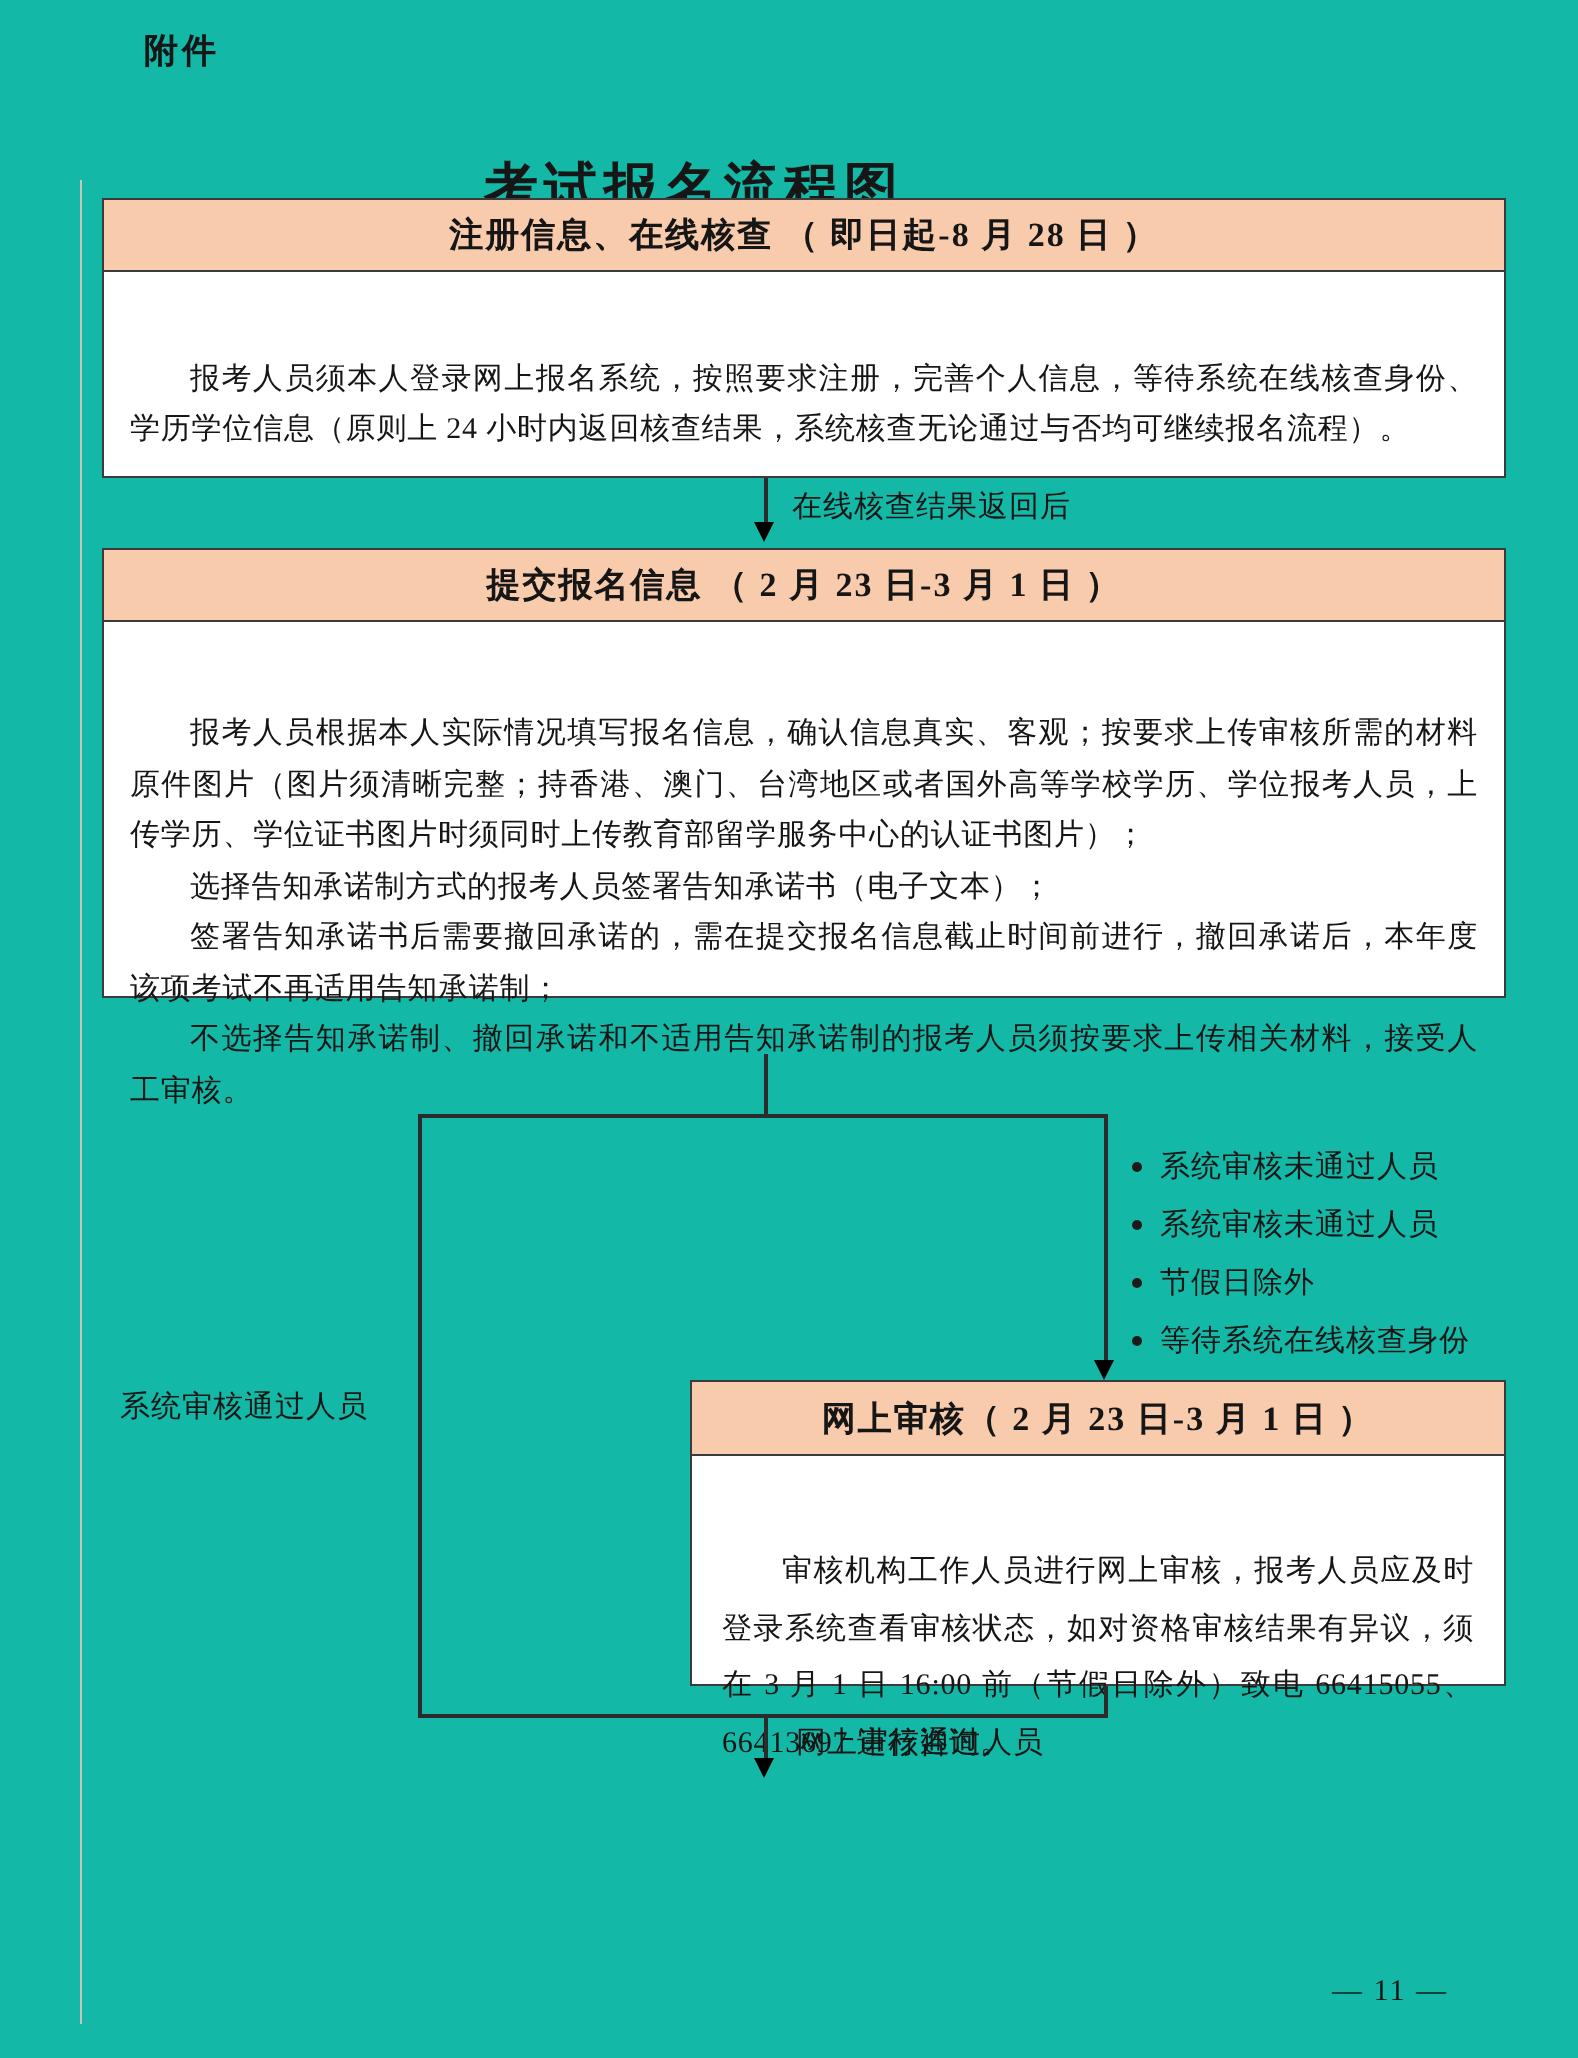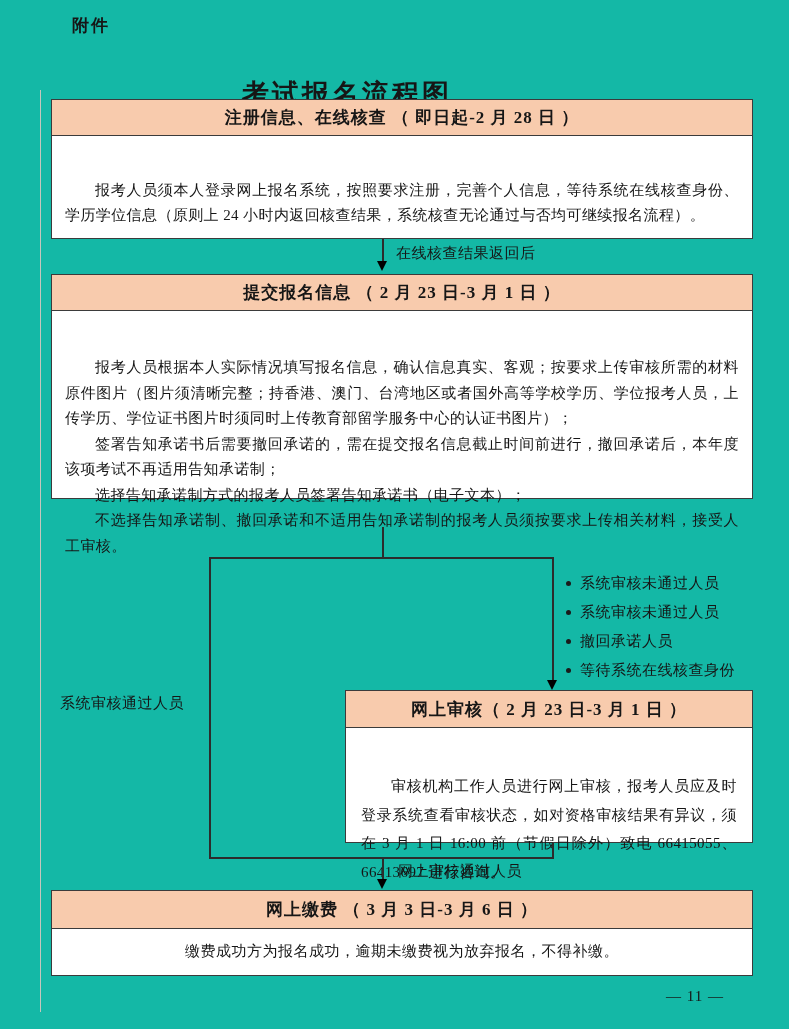--- a/index.html
+++ b/index.html
@@ -33,36 +33,36 @@
 <body>
 
 <div class="page">
 
   <div class="scan-line"></div>
 
   <div class="attachment">附件</div>
   <div class="doc-title">考试报名流程图</div>
 
   <div class="flow-box" style="left:51px;top:99px;width:702px;height:140px;">
-    <div class="box-header" style="height:36px;">注册信息、在线核查 （ 即日起-2 月 28 日 ）</div>
+    <div class="box-header" style="height:36px;">注册信息、在线核查 （ 即日起-8 月 28 日 ）</div>
     <div class="box-body" style="padding:2px 13px;">
       <p>报考人员须本人登录网上报名系统，按照要求注册，完善个人信息，等待系统在线核查身份、学历学位信息（原则上 24 小时内返回核查结果，系统核查无论通过与否均可继续报名流程）。</p>
     </div>
   </div>
 
   <div class="vline" style="left:382px;top:239px;height:24px;"></div>
   <div class="arrow-head" style="left:377px;top:261px;"></div>
   <div class="flow-label" style="left:396px;top:244px;">在线核查结果返回后</div>
 
   <div class="flow-box" style="left:51px;top:274px;width:702px;height:225px;">
     <div class="box-header" style="height:36px;">提交报名信息 （ 2 月 23 日-3 月 1 日 ）</div>
     <div class="box-body" style="padding:4px 13px;line-height:25.5px;">
       <p>报考人员根据本人实际情况填写报名信息，确认信息真实、客观；按要求上传审核所需的材料原件图片（图片须清晰完整；持香港、澳门、台湾地区或者国外高等学校学历、学位报考人员，上传学历、学位证书图片时须同时上传教育部留学服务中心的认证书图片）；</p>
+      <p>选择告知承诺制方式的报考人员签署告知承诺书（电子文本）；</p>
       <p>签署告知承诺书后需要撤回承诺的，需在提交报名信息截止时间前进行，撤回承诺后，本年度该项考试不再适用告知承诺制；</p>
-      <p>选择告知承诺制方式的报考人员签署告知承诺书（电子文本）；</p>
       <p>不选择告知承诺制、撤回承诺和不适用告知承诺制的报考人员须按要求上传相关材料，接受人工审核。</p>
     </div>
   </div>
 
   <div class="vline" style="left:382px;top:527px;height:31px;"></div>
   <div class="hline" style="left:209px;top:557px;width:345px;"></div>
   <div class="vline" style="left:209px;top:557px;height:301px;"></div>
   <div class="vline" style="left:552px;top:557px;height:124px;"></div>
   <div class="arrow-head" style="left:547px;top:680px;"></div>
 
@@ -70,21 +70,21 @@
     <div class="bullet-item">
         <span class="bullet-dot"></span>
         <span>系统审核未通过人员</span>
       </div>
     <div class="bullet-item">
         <span class="bullet-dot"></span>
         <span>系统审核未通过人员</span>
       </div>
     <div class="bullet-item">
         <span class="bullet-dot"></span>
-        <span>撤回承诺人员</span>
+        <span>节假日除外</span>
       </div>
     <div class="bullet-item">
         <span class="bullet-dot"></span>
         <span>等待系统在线核查身份</span>
       </div>
   </div>
 
   <div class="flow-label" style="left:60px;top:694px;">系统审核通过人员</div>
 
   <div class="flow-box" style="left:345px;top:690px;width:408px;height:153px;">
@@ -94,20 +94,16 @@
     </div>
   </div>
 
   <div class="vline" style="left:552px;top:843px;height:15px;"></div>
   <div class="hline" style="left:209px;top:857px;width:345px;"></div>
 
   <div class="vline" style="left:382px;top:858px;height:23px;"></div>
   <div class="arrow-head" style="left:377px;top:879px;"></div>
   <div class="flow-label" style="left:398px;top:862px;">网上审核通过人员</div>
 
-  <div class="flow-box" style="left:51px;top:890px;width:702px;height:86px;">
-    <div class="box-header" style="height:38px;">网上缴费 （ 3 月 3 日-3 月 6 日 ）</div>
-    <div class="pay-body" style="height:45px;">缴费成功方为报名成功，逾期未缴费视为放弃报名，不得补缴。</div>
-  </div>
 
   <div class="page-number">— 11 —</div>
 
 </div>
 
 </body></html>

